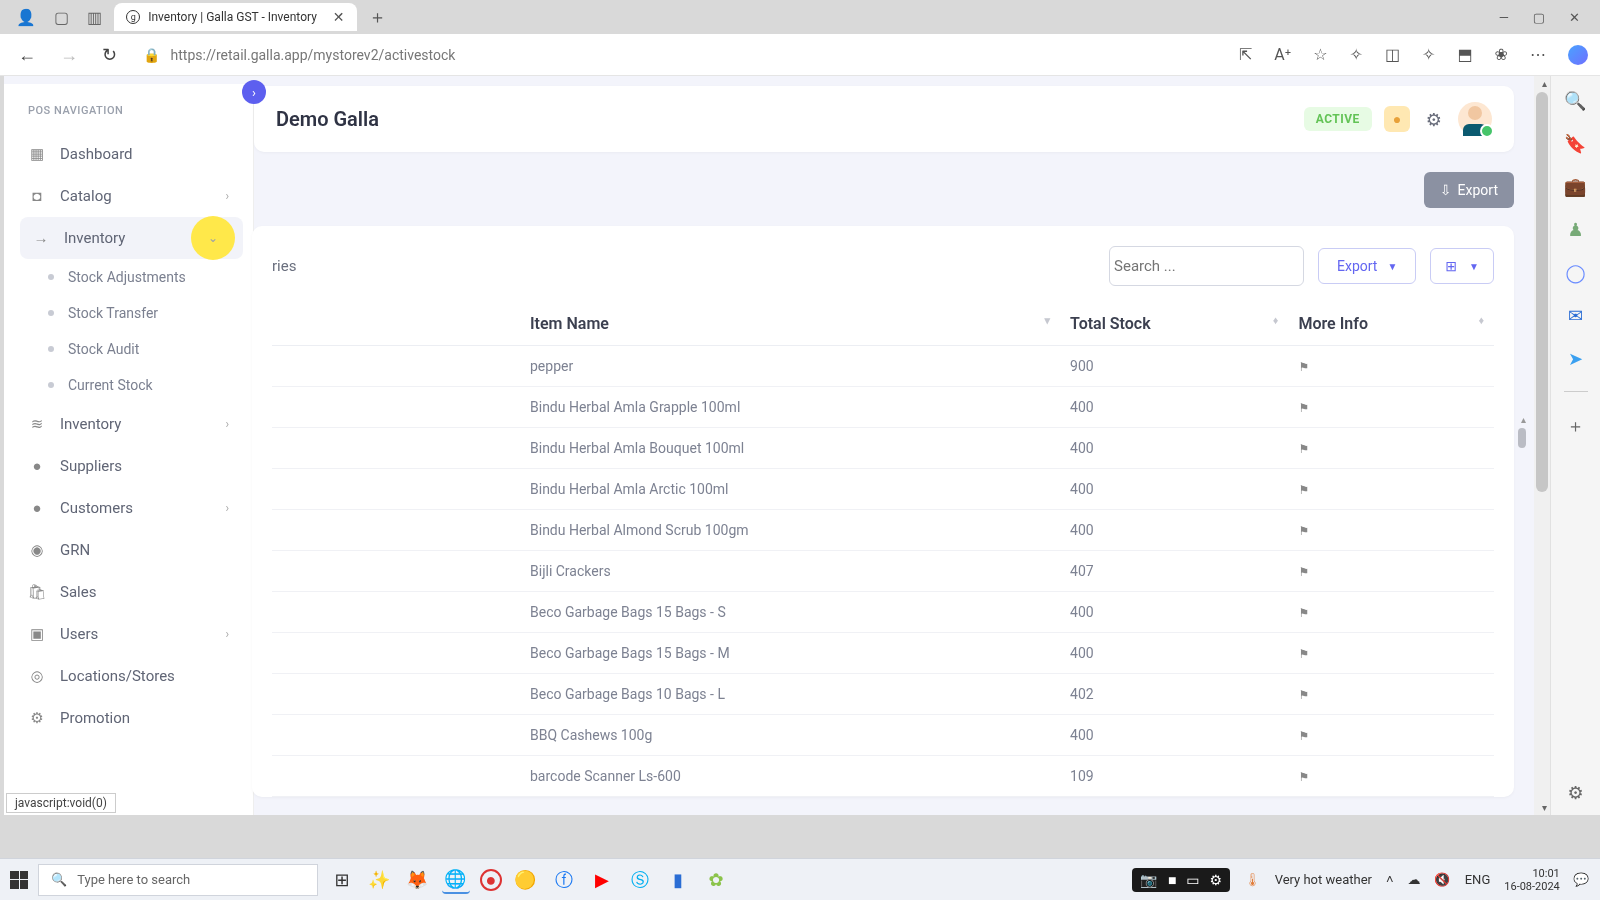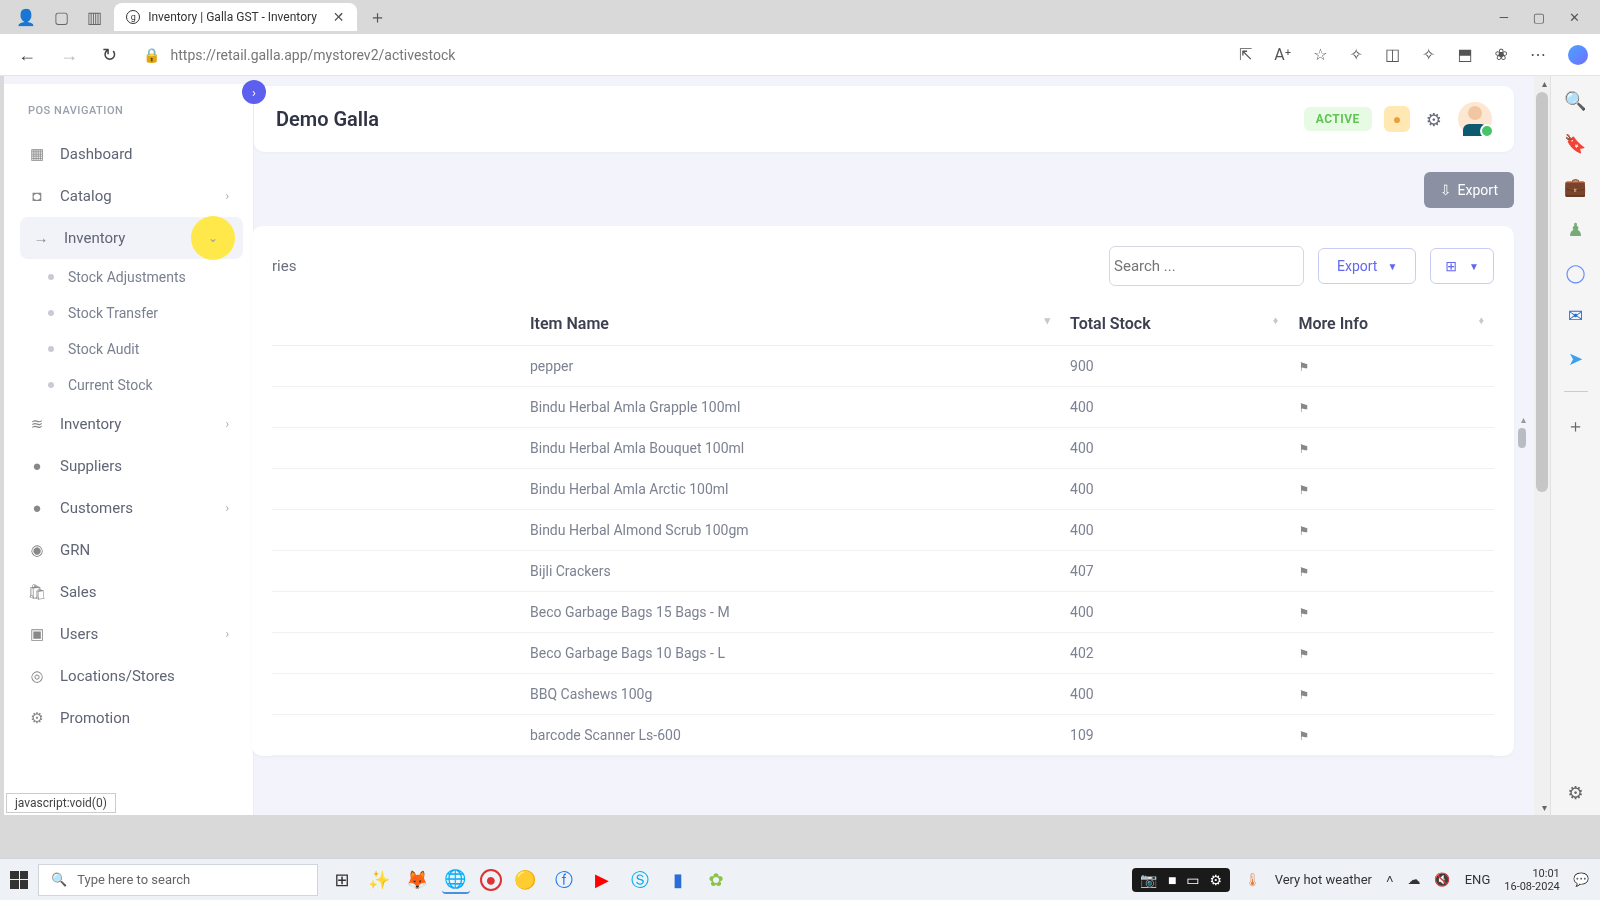--- a/index.html
+++ b/index.html
@@ -279,20 +279,25 @@
               <td><span class="flag">⚑</span></td>
             </tr>
             <tr>
               <td>Bindu Herbal Almond Scrub 100gm</td>
               <td>400</td>
               <td><span class="flag">⚑</span></td>
             </tr>
             <tr>
               <td>Bijli Crackers</td>
               <td>407</td>
+              <td><span class="flag">⚑</span></td>
+            </tr>
+            <tr>
+              <td>Beco Garbage Bags 15 Bags - S</td>
+              <td>400</td>
               <td><span class="flag">⚑</span></td>
             </tr>
             <tr>
               <td>Beco Garbage Bags 15 Bags - M</td>
               <td>400</td>
               <td><span class="flag">⚑</span></td>
             </tr>
             <tr>
               <td>Beco Garbage Bags 10 Bags - L</td>
               <td>402</td>

